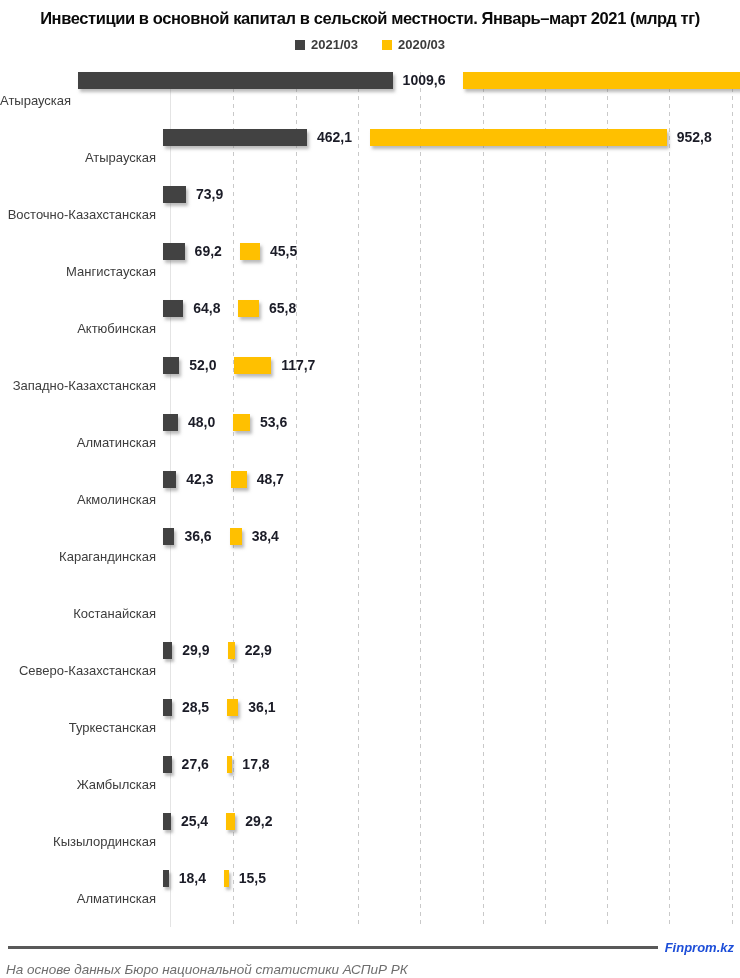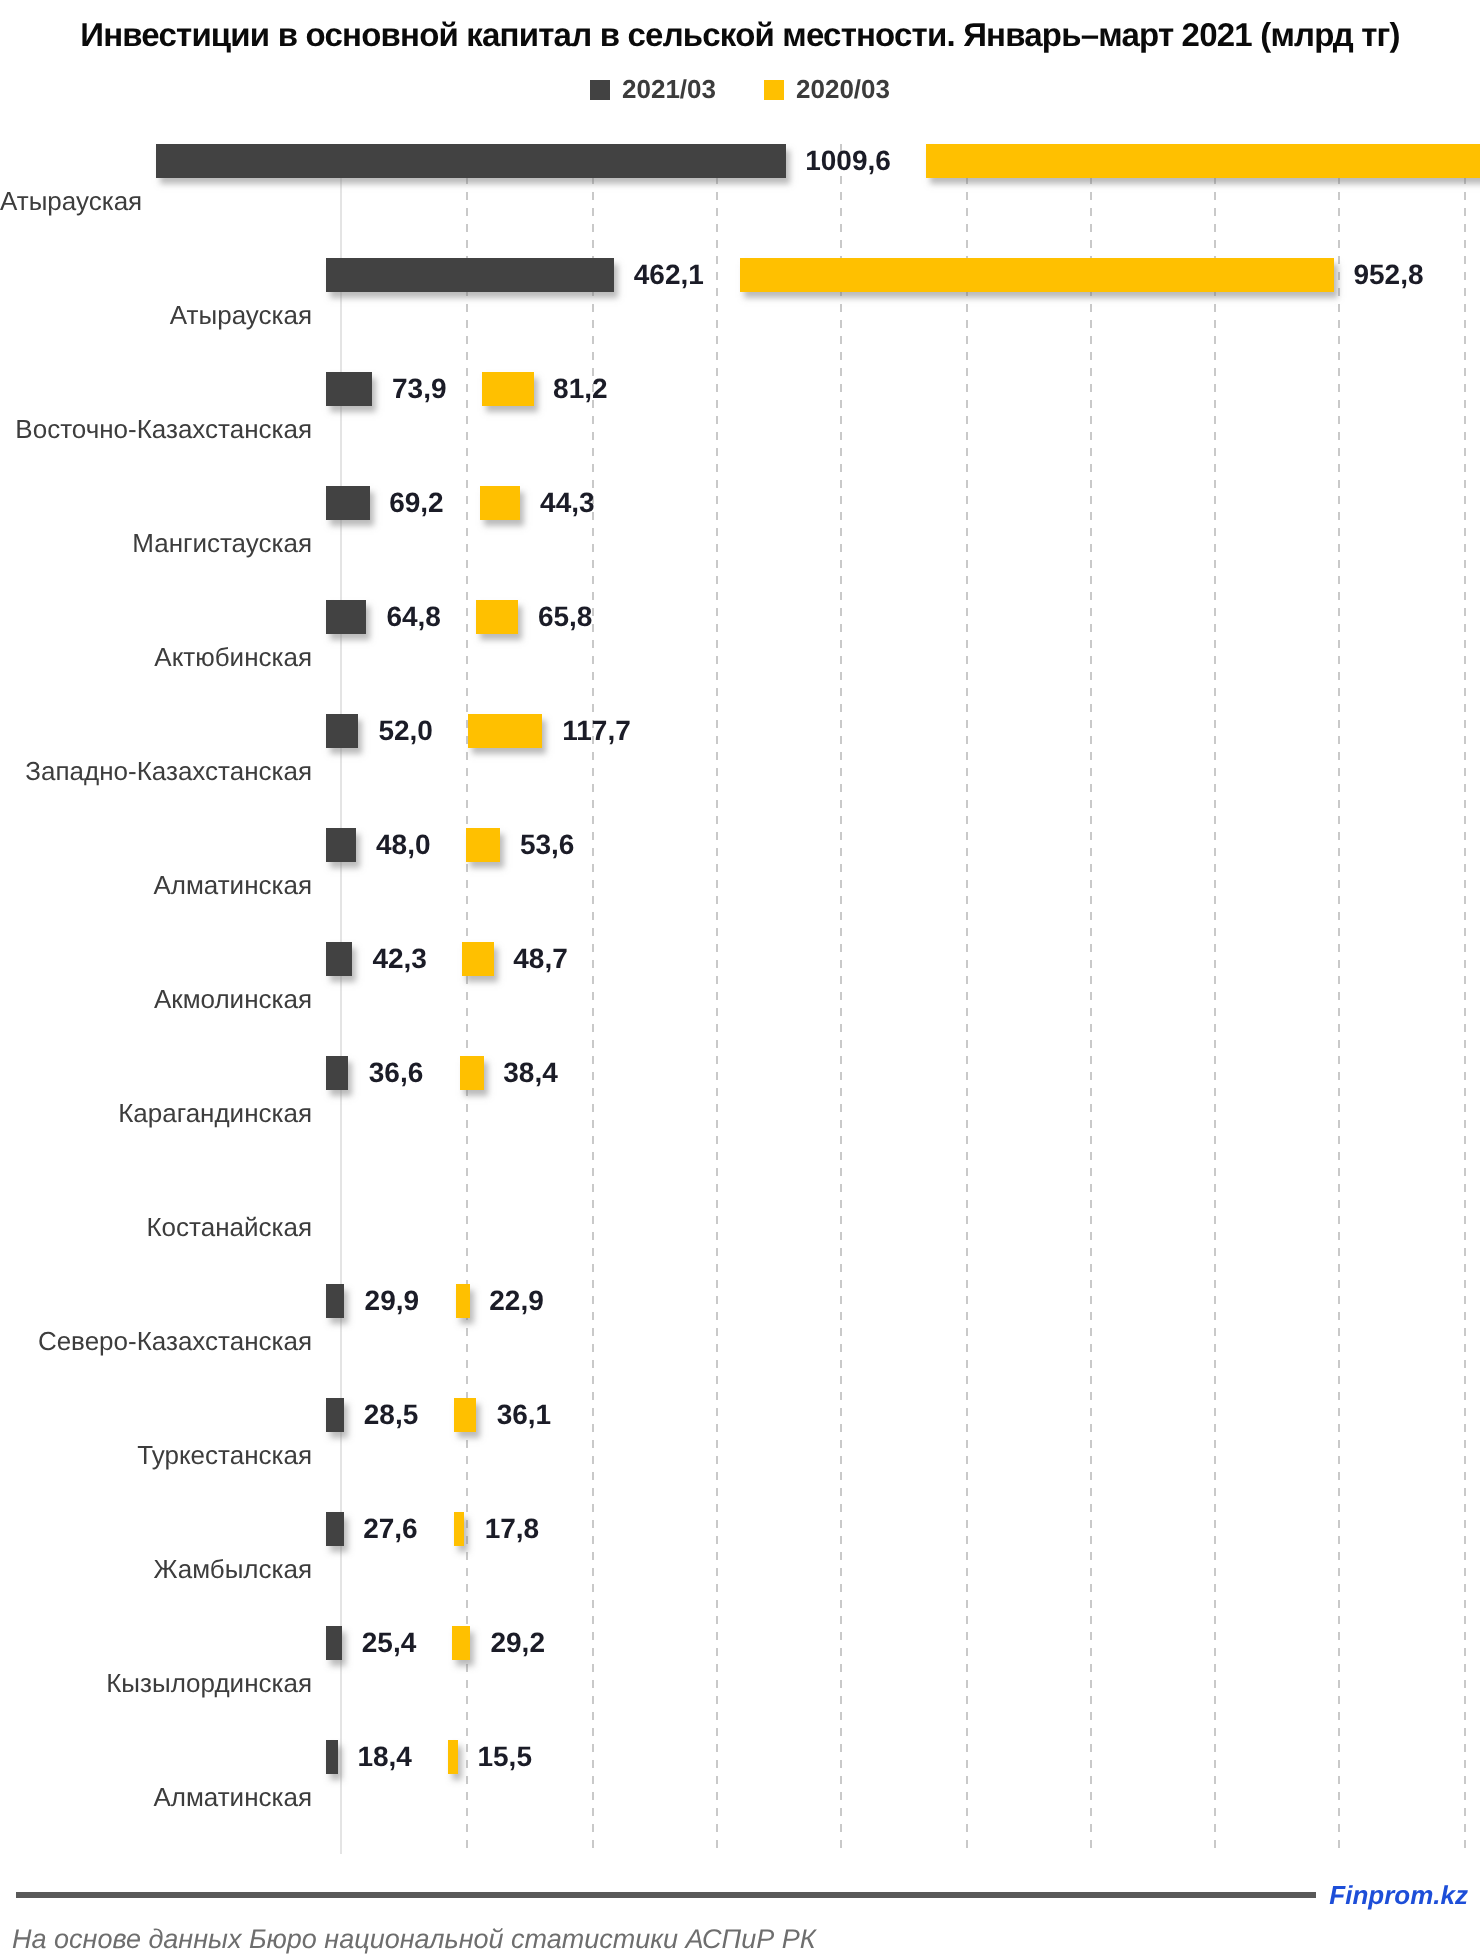--- a/index.html
+++ b/index.html
@@ -95,36 +95,32 @@
             </div>
           </div>
         </div>
         <div class="row">
           <div class="row-label">Восточно-Казахстанская</div>
           <div class="bars">
             <div class="bar-line">
               <div class="bar" style="width: 23px; background: rgb(66, 66, 66);"></div>
               <span class="bar-value">73,9</span>
             </div>
-            <div class="bar-line">
-              <div class="bar" style="width: 25.3px; background: rgb(255, 192, 0);"></div>
-              <span class="bar-value">81,2</span>
-            </div>
           </div>
         </div>
         <div class="row">
           <div class="row-label">Мангистауская</div>
           <div class="bars">
             <div class="bar-line">
               <div class="bar" style="width: 21.6px; background: rgb(66, 66, 66);"></div>
               <span class="bar-value">69,2</span>
             </div>
             <div class="bar-line">
               <div class="bar" style="width: 20.2px; background: rgb(255, 192, 0);"></div>
-              <span class="bar-value">44,3</span>
+              <span class="bar-value">45,5</span>
             </div>
           </div>
         </div>
         <div class="row">
           <div class="row-label">Актюбинская</div>
           <div class="bars">
             <div class="bar-line">
               <div class="bar" style="width: 20.2px; background: rgb(66, 66, 66);"></div>
               <span class="bar-value">64,8</span>
             </div>

